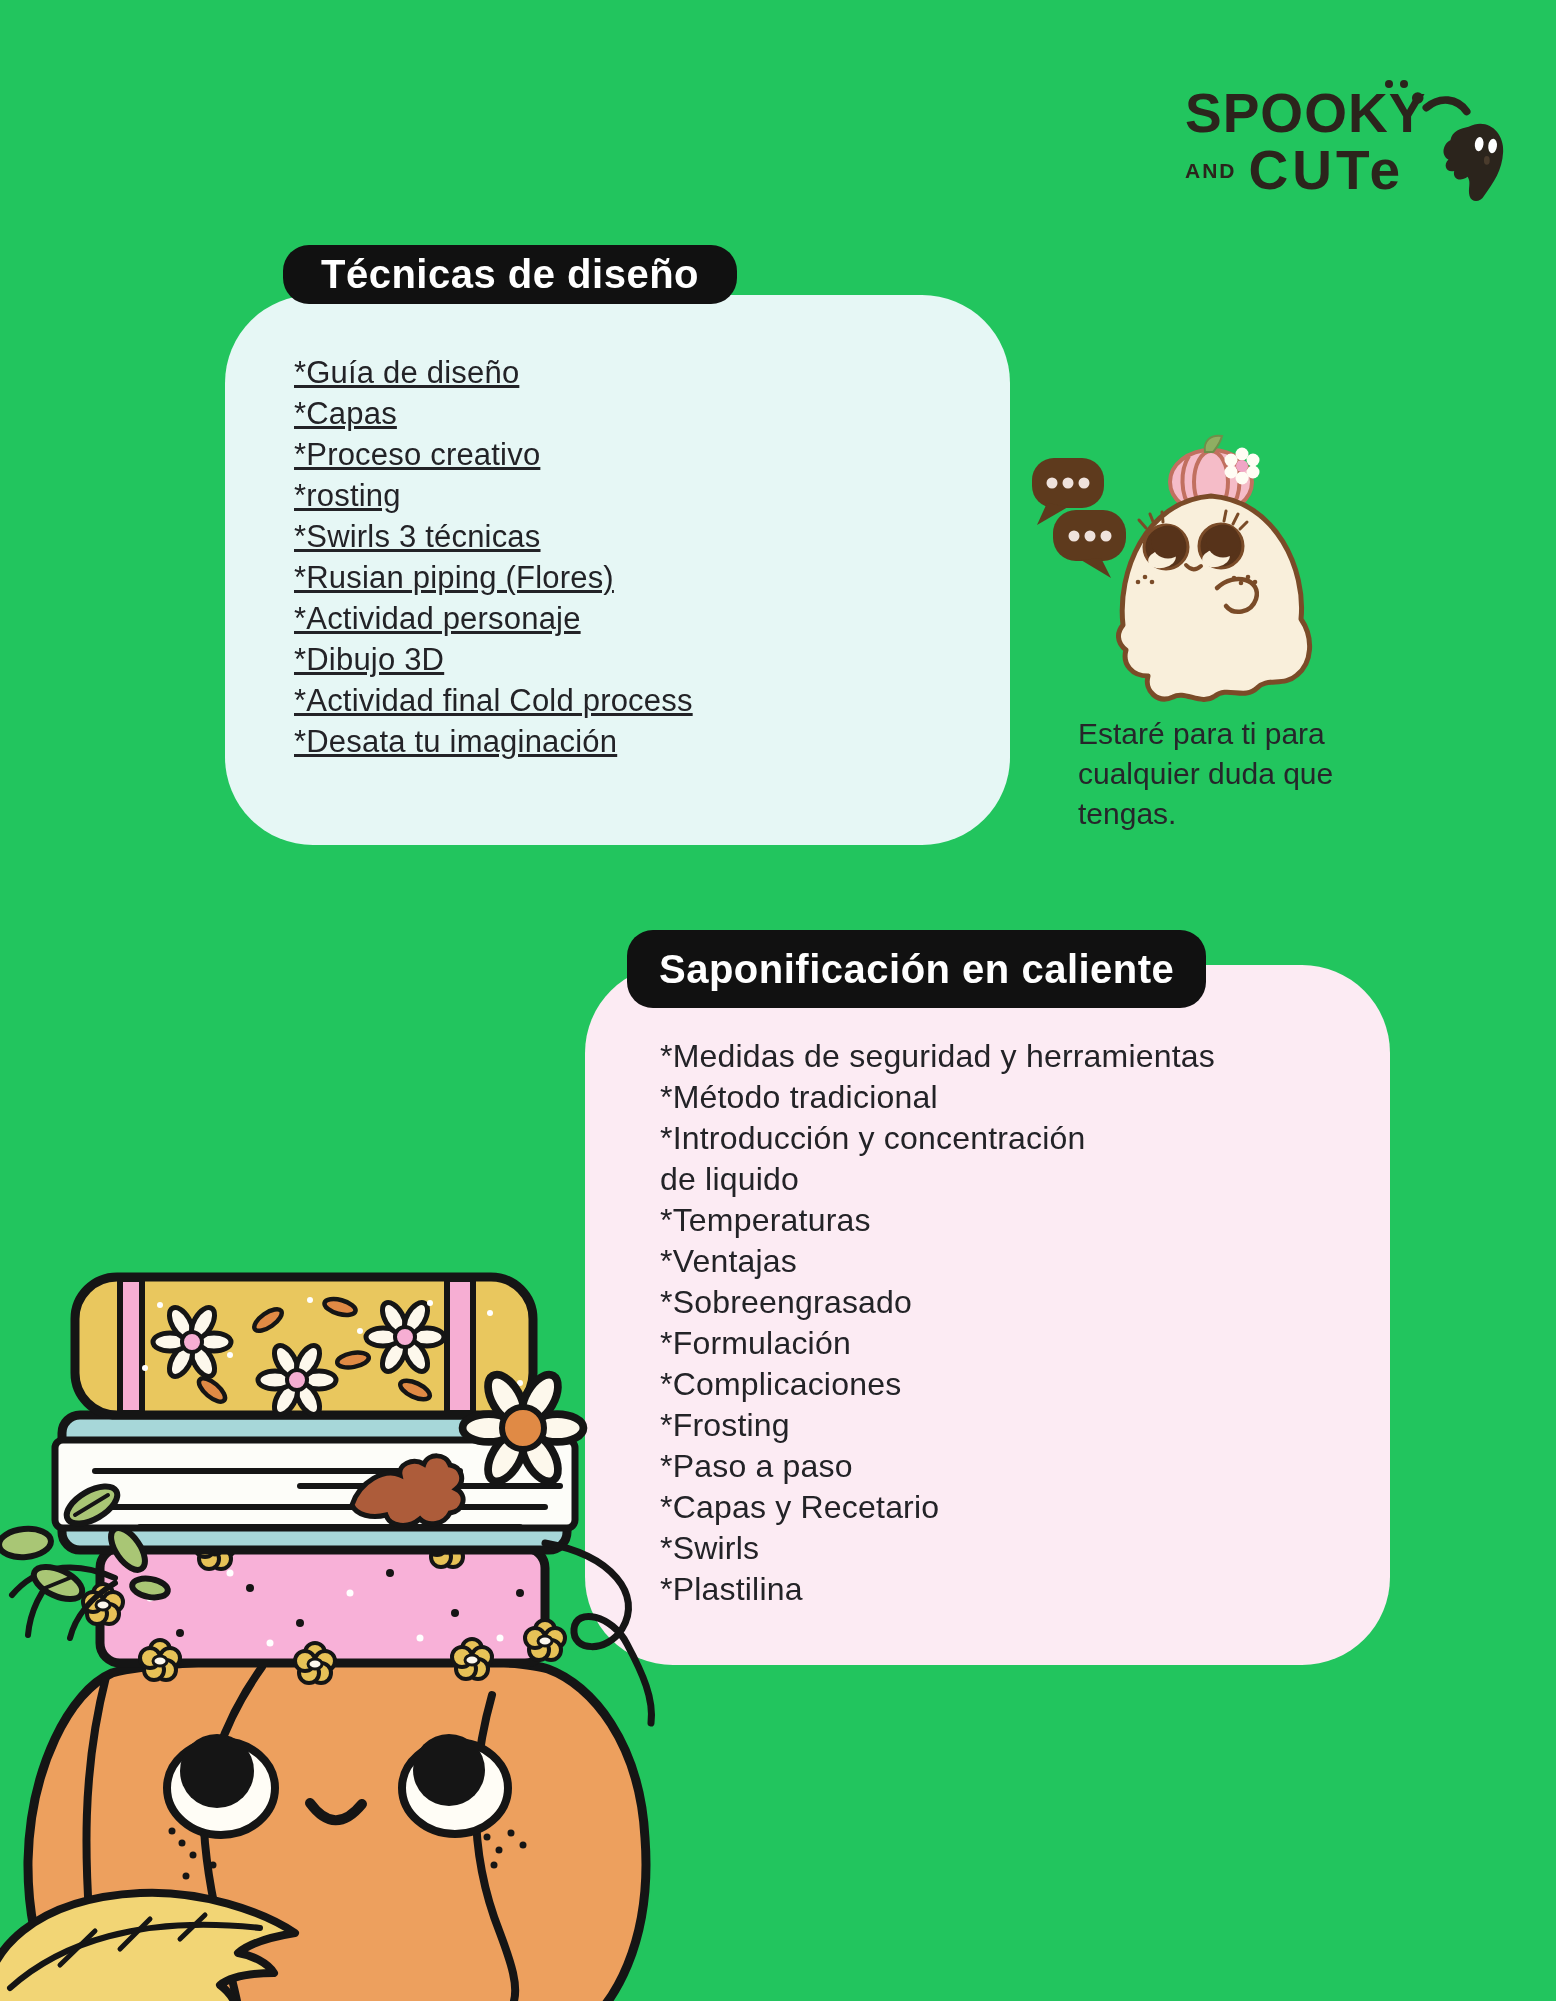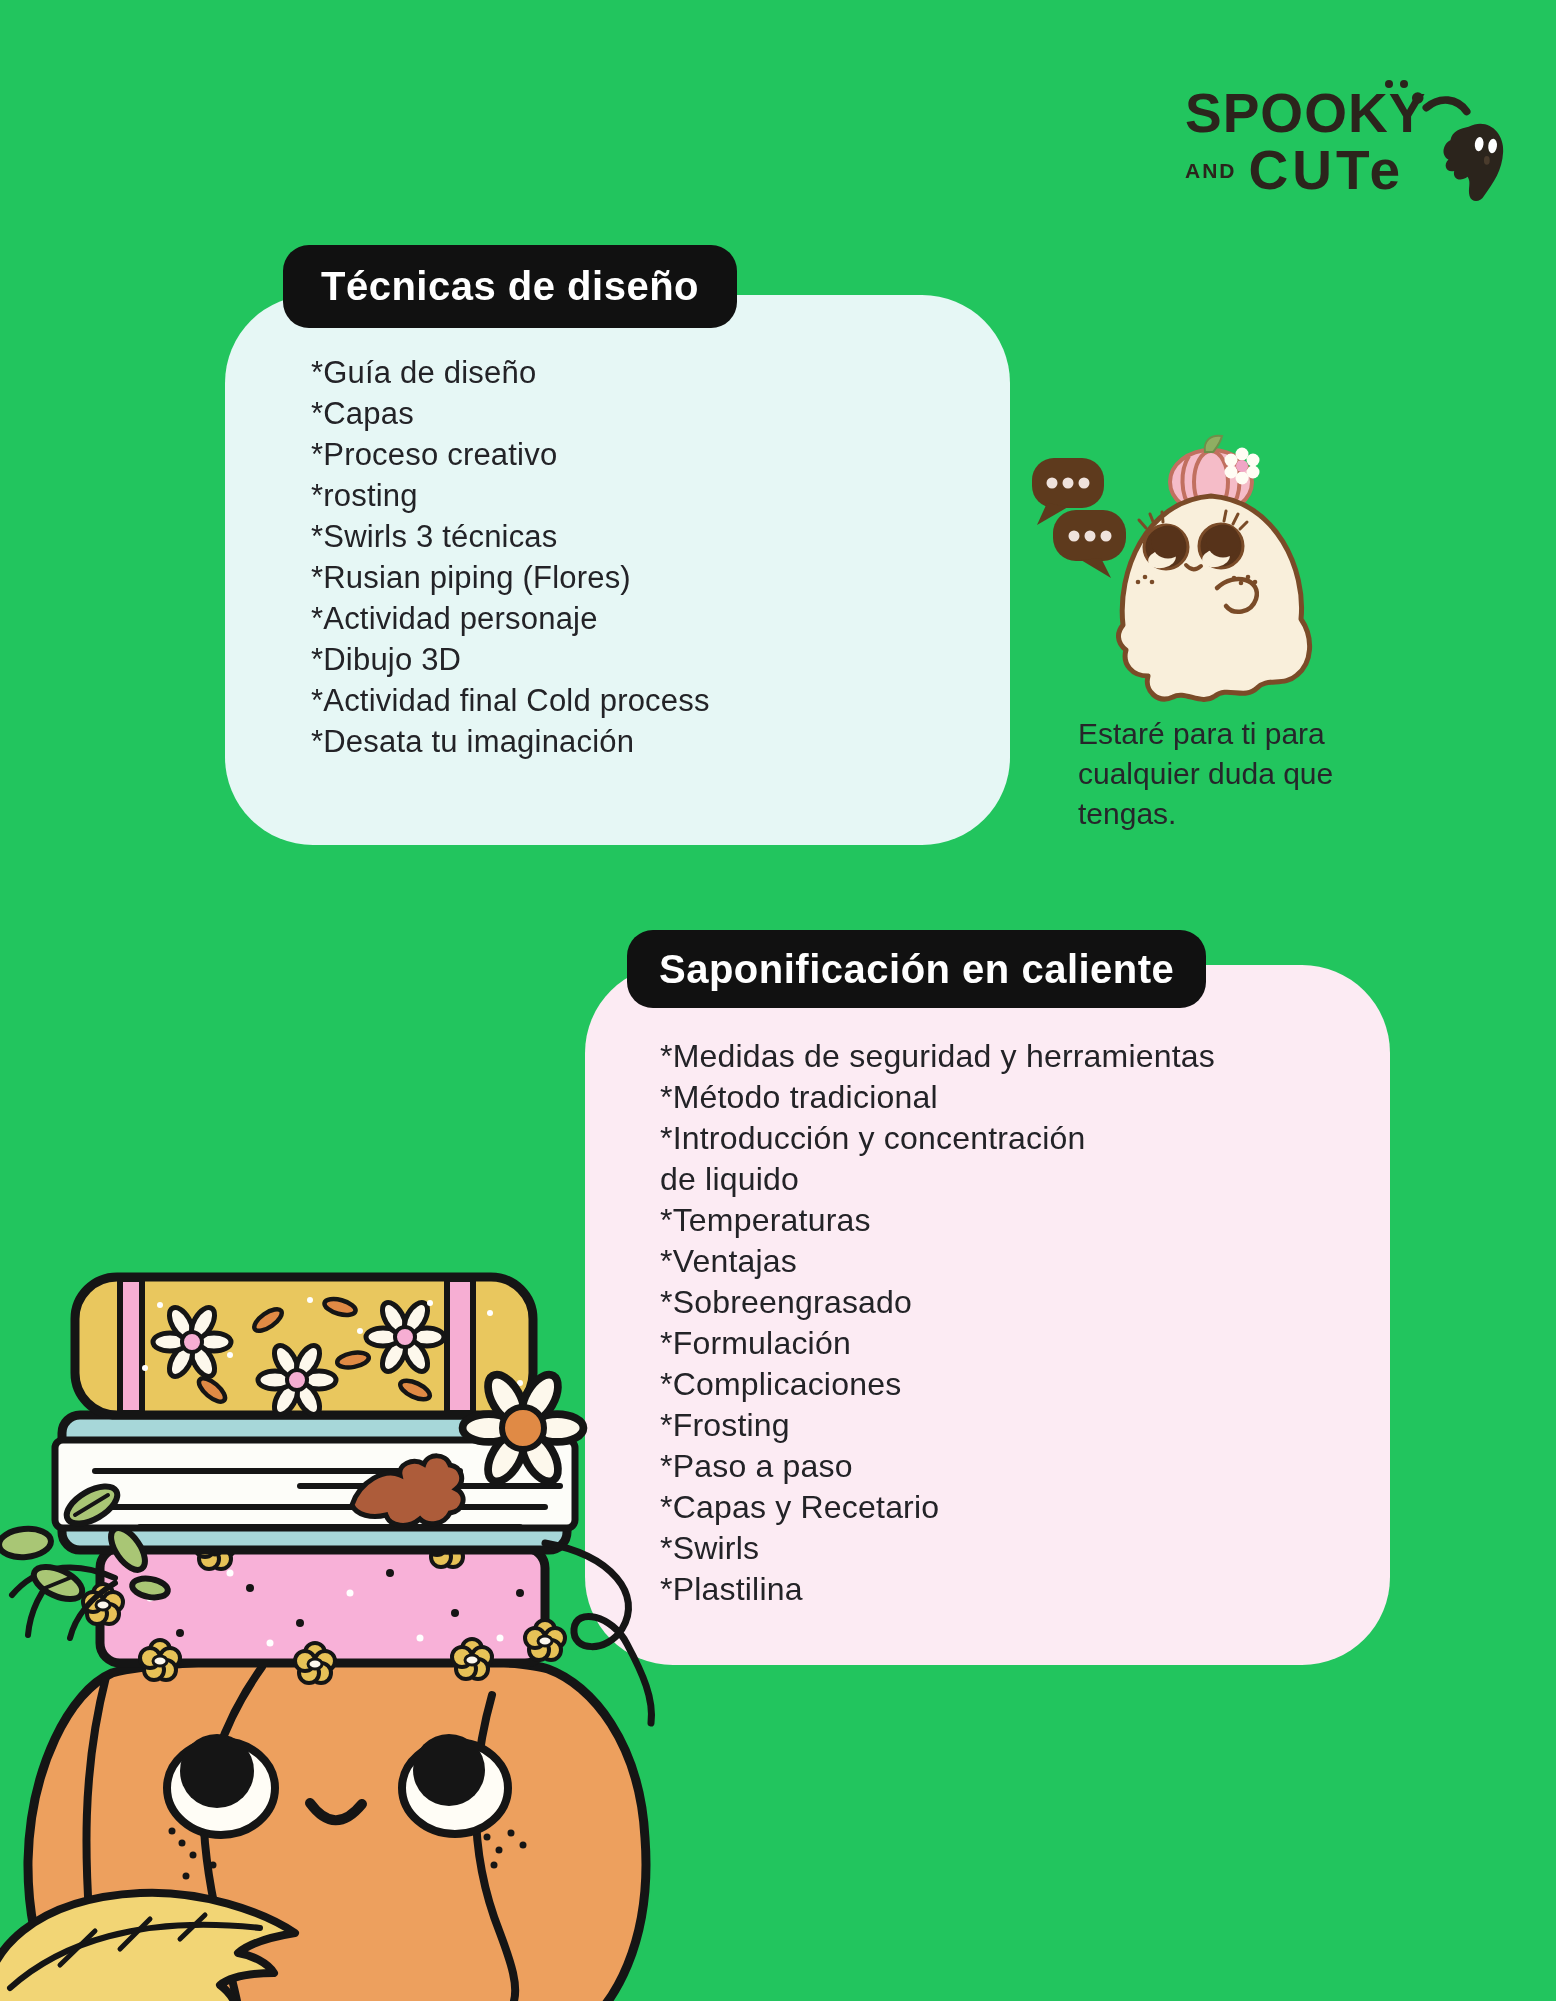--- a/index.html
+++ b/index.html
@@ -11,26 +11,26 @@
   
   .panel{position:absolute;border-radius:88px;}
   .panel-mint{left:225px;top:295px;width:785px;height:550px;background:#e6f7f5;}
   .panel-pink{left:585px;top:965px;width:805px;height:700px;background:#fcebf3;}
   
   .pill{
     position:absolute;background:#111111;color:#ffffff;font-weight:800;
     border-radius:26px;display:flex;align-items:center;white-space:nowrap;
     letter-spacing:.5px;
   }
-  .pill-1{left:283px;top:245px;height:59px;font-size:40px;padding:12px 38px;}
+  .pill-1{left:283px;top:245px;height:59px;font-size:40px;padding:0 38px;}
   .pill-2{left:627px;top:930px;height:78px;font-size:40px;padding:0 32px;}
   
   .list{position:absolute;color:#232327;font-size:31px;line-height:41px;
         list-style:none;margin:0;padding:0;letter-spacing:.2px;}
-  .list-1{left:311px;top:352px;}
+  .list-1{left:294px;top:352px;text-decoration:underline;}
   .list-2{left:660px;top:1036px;font-size:32px;}
   
   .note{position:absolute;left:1078px;top:714px;color:#26262a;
         font-size:30px;line-height:40px;}
   
   .logo{position:absolute;left:1185px;top:86px;width:320px;height:145px;color:#2b241c;}
   .logo-row1{font-size:55px;font-weight:800;letter-spacing:1px;line-height:1;}
   .logo-row2{display:flex;align-items:center;gap:12px;margin-top:2px;}
   .logo-and{font-size:21px;font-weight:800;letter-spacing:2px;}
   .logo-cute{font-size:55px;font-weight:800;letter-spacing:4px;line-height:1;}

